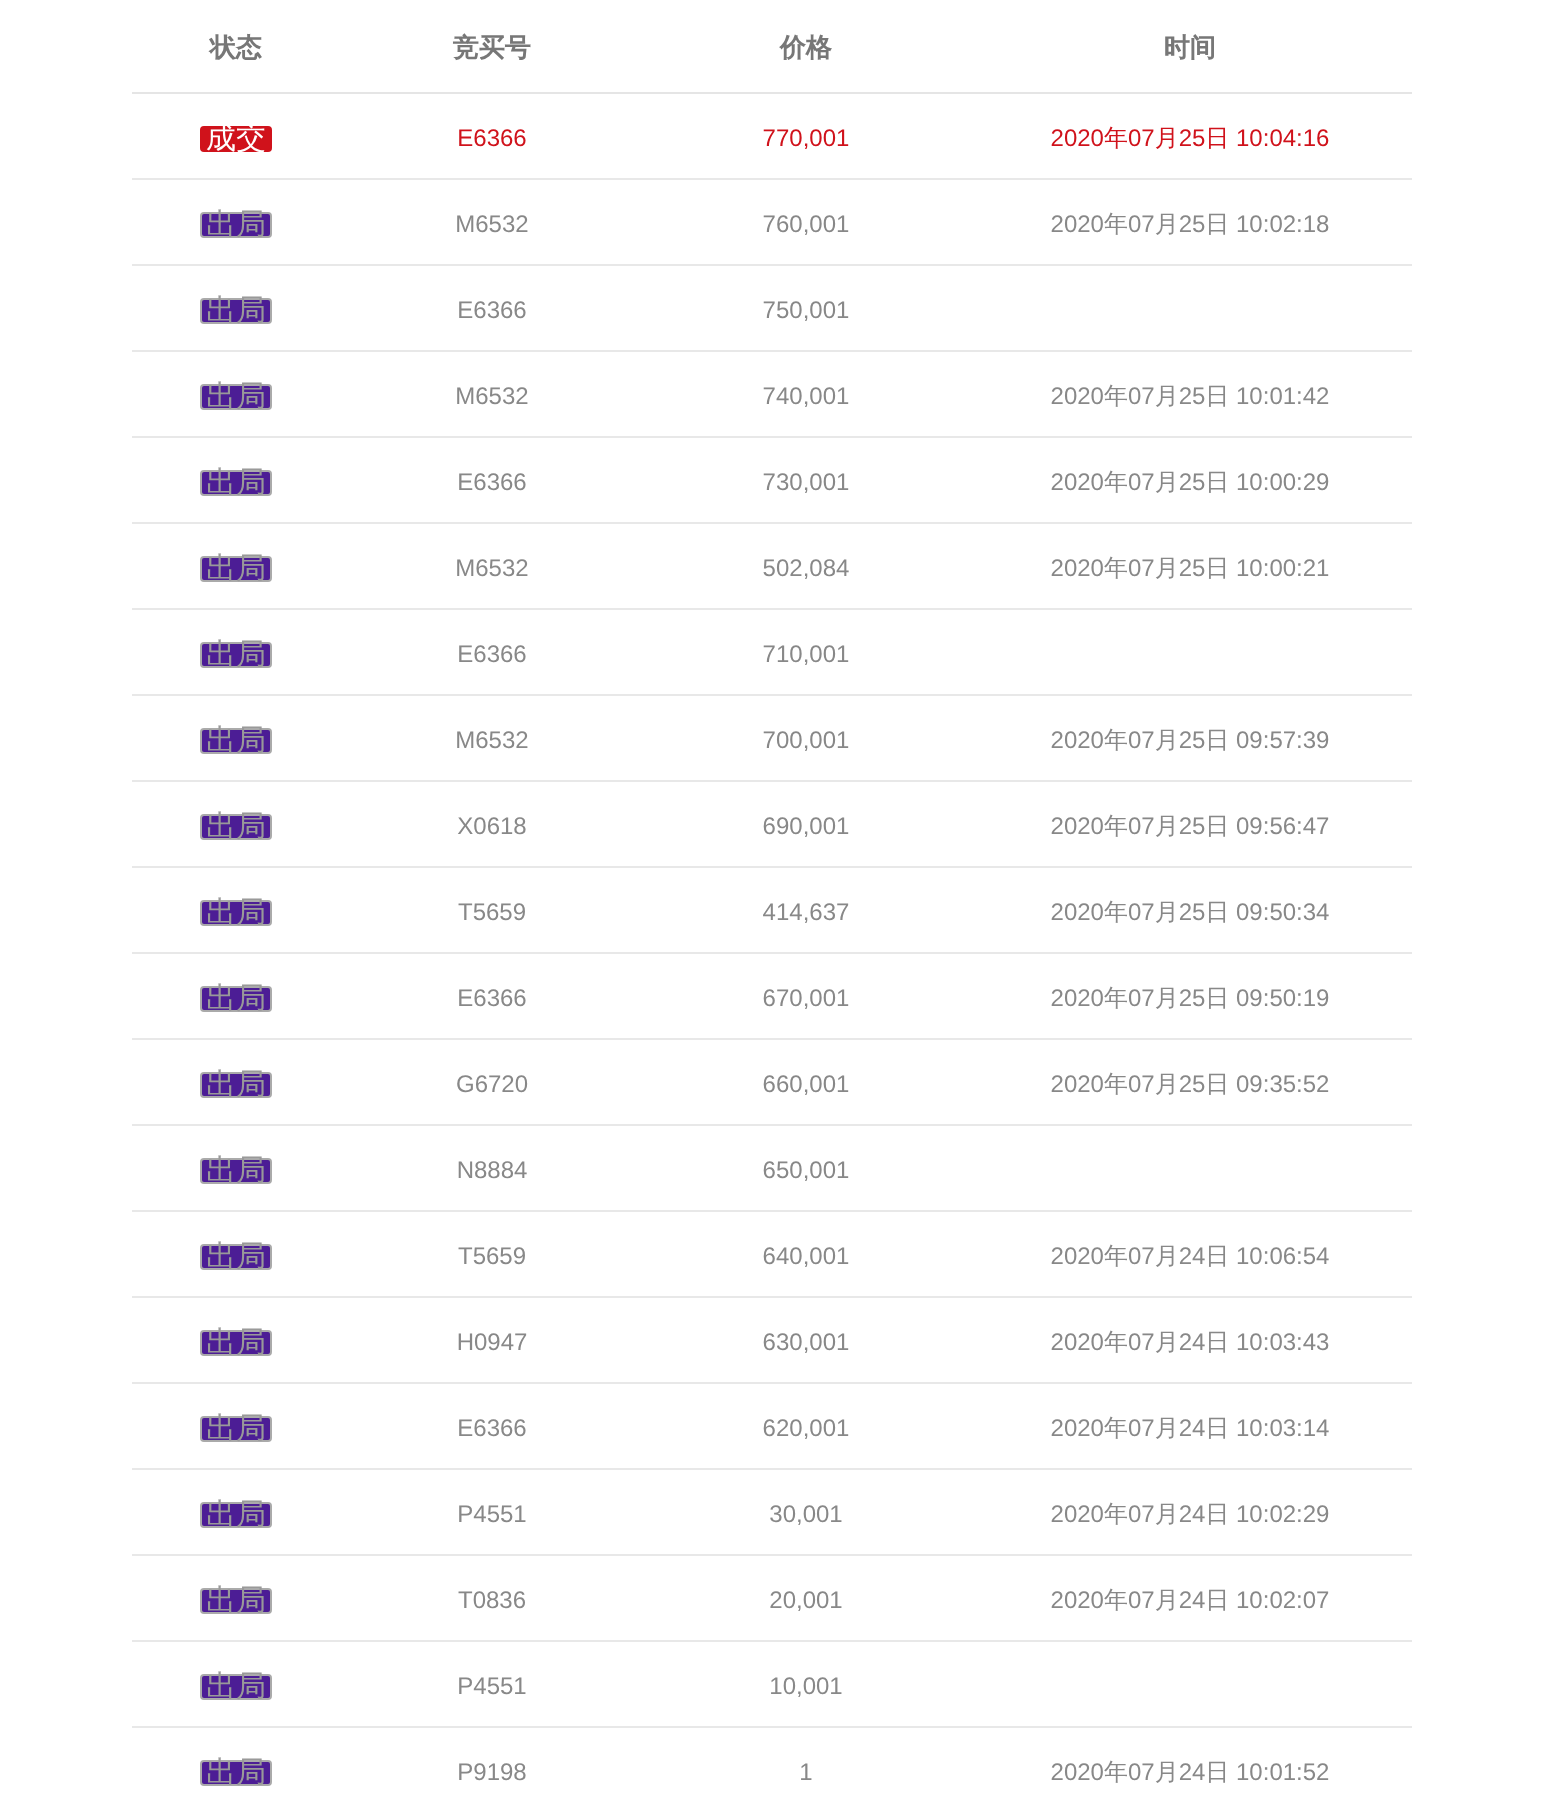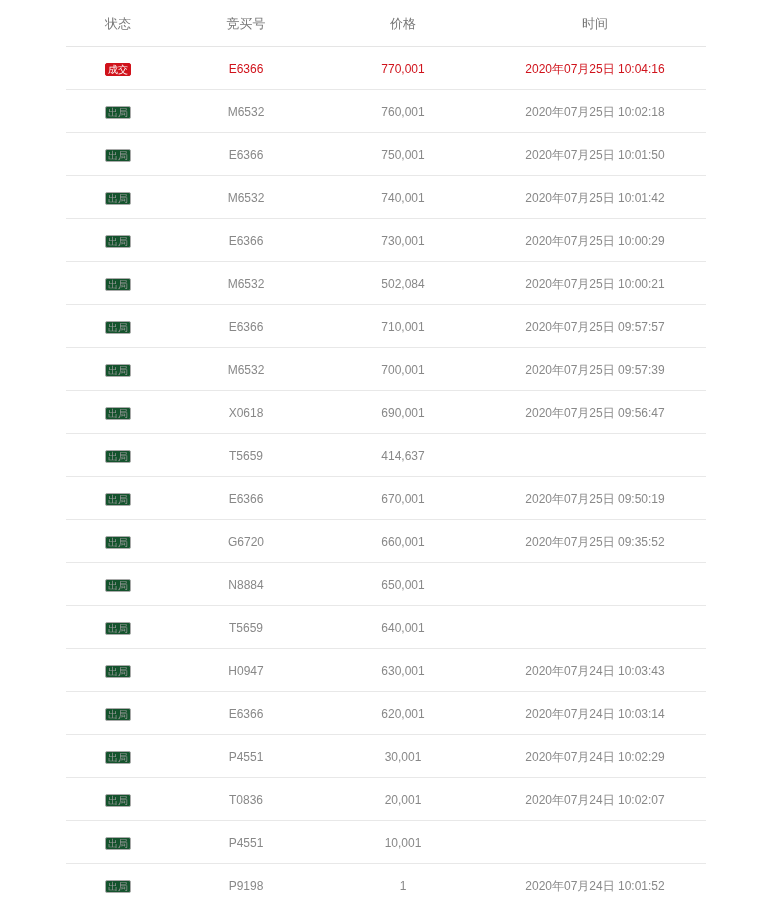--- a/index.html
+++ b/index.html
@@ -5,25 +5,25 @@
   html, body { margin: 0; padding: 0; background: #ffffff; }
   body { width: 773px; height: 901px; overflow: hidden; font-family: "Liberation Sans", "DejaVu Sans", sans-serif; }
   .table { position: absolute; left: 66px; top: 0; width: 640px; }
   .row { display: flex; align-items: center; height: 43px; border-bottom: 1px solid #e8e8e8; box-sizing: border-box; }
   .header { height: 47px; border-bottom: 1px solid #e5e5e5; }
   .cell { text-align: center; font-size: 12px; color: #888888; }
   .c-status { width: 104px; }
   .c-num { width: 152px; }
   .c-price { width: 162px; }
   .c-time { width: 222px; text-align: center; }
-  .header .cell { color: #777777; font-size: 13px; font-weight: normal; position: relative; top: 1px; }
+  .header .cell { color: #777777; font-size: 13px; font-weight: bold; position: relative; top: 1px; }
   .row.won .cell { color: #d0121b; }
-  .badge { display: inline-block; font-size: 10px; line-height: 11px; padding: 0 2px; border-radius: 2px; vertical-align: middle; }
+  .badge { display: inline-block; font-size: 15px; line-height: 11px; padding: 0 2px; border-radius: 2px; vertical-align: middle; }
   .badge.win { background: #d0121b; color: #ffffff; border: 1px solid #d0121b; }
-  .badge.out { background: #14532d; color: #999999; border: 1px solid #aaaaaa; }
+  .badge.out { background: #4c1d95; color: #999999; border: 1px solid #aaaaaa; }
   .row .cell { position: relative; top: 1px; }
 </style>
 </head>
 <body>
 
 <div class="table">
   <div class="row header">
     <div class="cell c-status">状态</div>
     <div class="cell c-num">竞买号</div>
     <div class="cell c-price">价格</div>
@@ -39,21 +39,20 @@
       <div class="row">
         <div class="cell c-status"><span class="badge out">出局</span></div>
         <div class="cell c-num">M6532</div>
         <div class="cell c-price">760,001</div>
         <div class="cell c-time">2020年07月25日 10:02:18</div>
       </div>
       <div class="row">
         <div class="cell c-status"><span class="badge out">出局</span></div>
         <div class="cell c-num">E6366</div>
         <div class="cell c-price">750,001</div>
-        <div class="cell c-time">2020年07月25日 10:01:50</div>
       </div>
       <div class="row">
         <div class="cell c-status"><span class="badge out">出局</span></div>
         <div class="cell c-num">M6532</div>
         <div class="cell c-price">740,001</div>
         <div class="cell c-time">2020年07月25日 10:01:42</div>
       </div>
       <div class="row">
         <div class="cell c-status"><span class="badge out">出局</span></div>
         <div class="cell c-num">E6366</div>
@@ -63,38 +62,38 @@
       <div class="row">
         <div class="cell c-status"><span class="badge out">出局</span></div>
         <div class="cell c-num">M6532</div>
         <div class="cell c-price">502,084</div>
         <div class="cell c-time">2020年07月25日 10:00:21</div>
       </div>
       <div class="row">
         <div class="cell c-status"><span class="badge out">出局</span></div>
         <div class="cell c-num">E6366</div>
         <div class="cell c-price">710,001</div>
-        <div class="cell c-time">2020年07月25日 09:57:57</div>
       </div>
       <div class="row">
         <div class="cell c-status"><span class="badge out">出局</span></div>
         <div class="cell c-num">M6532</div>
         <div class="cell c-price">700,001</div>
         <div class="cell c-time">2020年07月25日 09:57:39</div>
       </div>
       <div class="row">
         <div class="cell c-status"><span class="badge out">出局</span></div>
         <div class="cell c-num">X0618</div>
         <div class="cell c-price">690,001</div>
         <div class="cell c-time">2020年07月25日 09:56:47</div>
       </div>
       <div class="row">
         <div class="cell c-status"><span class="badge out">出局</span></div>
         <div class="cell c-num">T5659</div>
         <div class="cell c-price">414,637</div>
+        <div class="cell c-time">2020年07月25日 09:50:34</div>
       </div>
       <div class="row">
         <div class="cell c-status"><span class="badge out">出局</span></div>
         <div class="cell c-num">E6366</div>
         <div class="cell c-price">670,001</div>
         <div class="cell c-time">2020年07月25日 09:50:19</div>
       </div>
       <div class="row">
         <div class="cell c-status"><span class="badge out">出局</span></div>
         <div class="cell c-num">G6720</div>
@@ -103,20 +102,21 @@
       </div>
       <div class="row">
         <div class="cell c-status"><span class="badge out">出局</span></div>
         <div class="cell c-num">N8884</div>
         <div class="cell c-price">650,001</div>
       </div>
       <div class="row">
         <div class="cell c-status"><span class="badge out">出局</span></div>
         <div class="cell c-num">T5659</div>
         <div class="cell c-price">640,001</div>
+        <div class="cell c-time">2020年07月24日 10:06:54</div>
       </div>
       <div class="row">
         <div class="cell c-status"><span class="badge out">出局</span></div>
         <div class="cell c-num">H0947</div>
         <div class="cell c-price">630,001</div>
         <div class="cell c-time">2020年07月24日 10:03:43</div>
       </div>
       <div class="row">
         <div class="cell c-status"><span class="badge out">出局</span></div>
         <div class="cell c-num">E6366</div>

